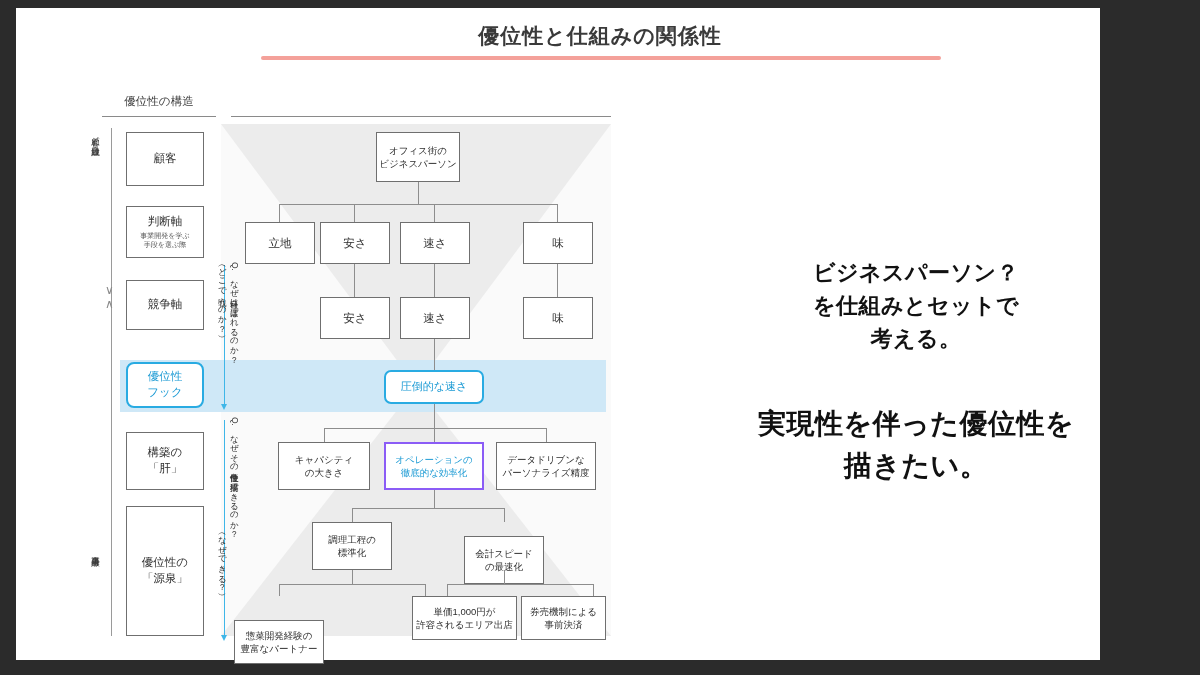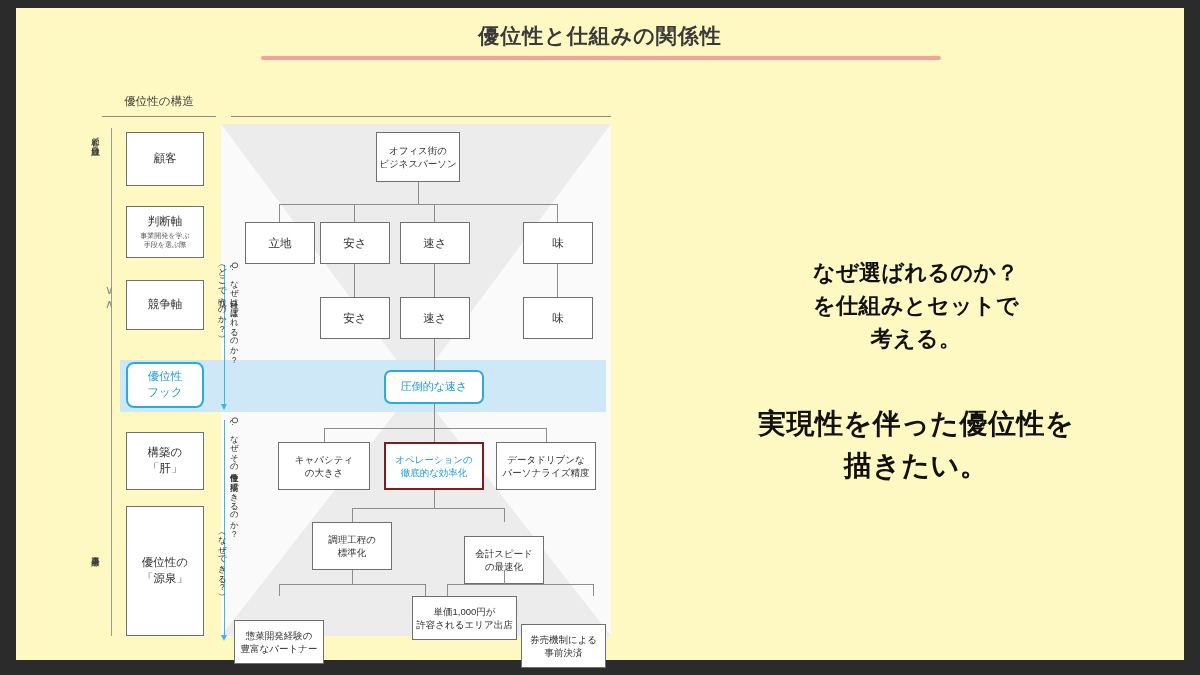--- a/index.html
+++ b/index.html
@@ -4,22 +4,22 @@
 <style>
   html,body{margin:0;padding:0;}
   body{
     width:1200px;height:675px;
     background:#2b2b2b;
     font-family:"Liberation Sans","DejaVu Sans",sans-serif;
     overflow:hidden;
   }
   .slide{
     position:absolute;left:16px;top:8px;
-    width:1168px;height:652px;
-    background:#fef9c3;
+    width:1084px;height:652px;
+    background:#ffffff;
   }
   
   .title{
     position:absolute;left:0;top:14px;width:1168px;
     text-align:center;
     font-size:21px;font-weight:bold;color:#3a3a3a;
     letter-spacing:1px;
   }
   .title-rule{
     position:absolute;left:245px;top:48px;
@@ -95,21 +95,21 @@
   }
   
   .node{
     position:absolute;border:1px solid #6f6f6f;background:#ffffff;
     display:flex;align-items:center;justify-content:center;text-align:center;
     font-size:9.5px;color:#2e2e2e;line-height:1.4;box-sizing:border-box;
     padding:2px;
   }
   .node.big{font-size:11.5px;}
   .node.cyan{
-    border:2px solid #7f1d1d;color:#1b9ad4;font-weight:normal;
+    border:2px solid #8b5cf6;color:#1b9ad4;font-weight:normal;
   }
   .node.hookbox{
     border:2px solid #29abe2;border-radius:7px;color:#1b9ad4;font-size:11px;
   }
   .ln{position:absolute;background:#8d8d8d;}
   .ln.v{width:1px;}
   .ln.h{height:1px;}
   
   .msg{
     position:absolute;text-align:center;font-weight:bold;color:#111;
@@ -254,28 +254,28 @@
     <div class="ln h" style="left:383px;top:504px;width:146px;"></div>
     <div class="ln v" style="left:383px;top:504px;height:12px;"></div>
     <div class="ln v" style="left:529px;top:504px;height:12px;"></div>
 
     <div class="node" style="left:170px;top:516px;width:90px;height:44px;margin-top:24px;">
       <span>惣菜開発経験の<br>豊富なパートナー</span>
     </div>
     <div class="node" style="left:348px;top:516px;width:105px;height:44px;">
       <span>単価1,000円が<br>許容されるエリア出店</span>
     </div>
-    <div class="node" style="left:457px;top:544px;width:85px;height:44px;justify-content:center;">
+    <div class="node" style="left:457px;top:516px;width:85px;height:44px;justify-content:center;">
       <span>券売機制による<br>事前決済</span>
     </div>
 
   </div>
 
   <div class="msg" style="left:690px;top:248px;width:420px;font-size:22px;">
-    <div>なぜ選ばれるのか？</div>
+    <div>ビジネスパーソン？</div>
     <div>を仕組みとセットで</div>
     <div>考える。</div>
   </div>
 
   <div class="msg" style="left:690px;top:395px;width:420px;font-size:28px;">
     <div>実現性を伴った優位性を</div>
     <div>描きたい。</div>
   </div>
 
 </div>

